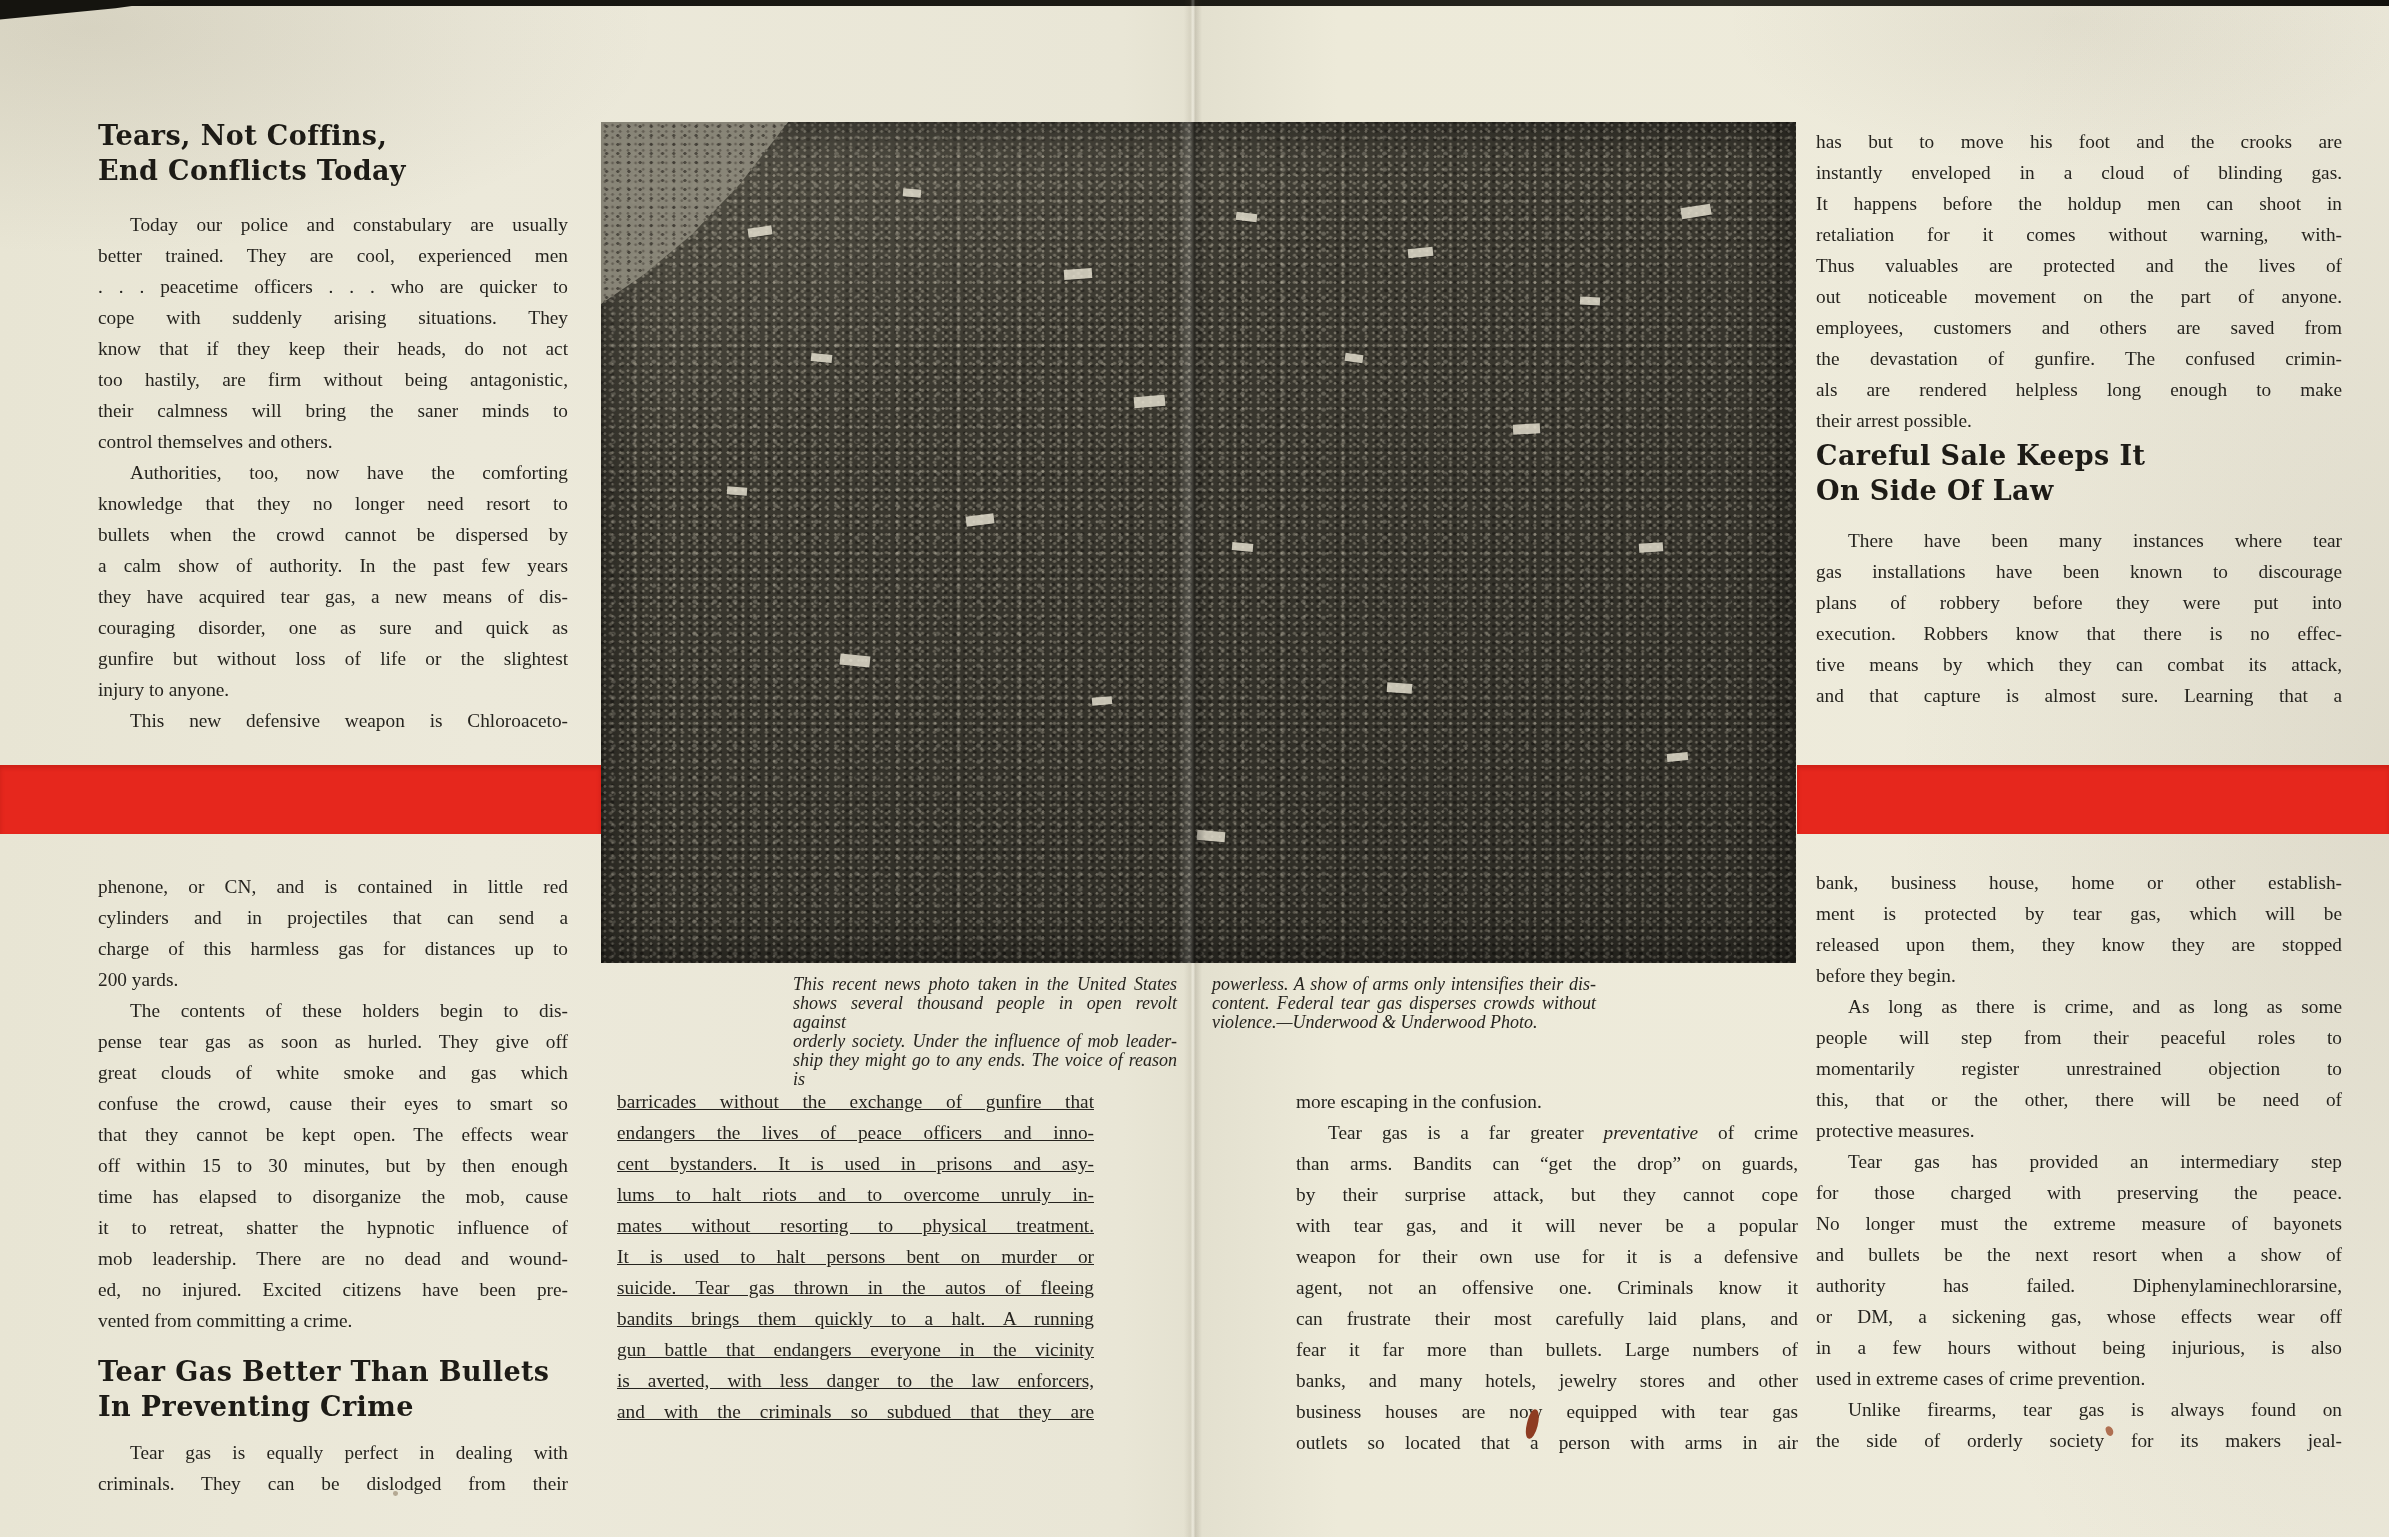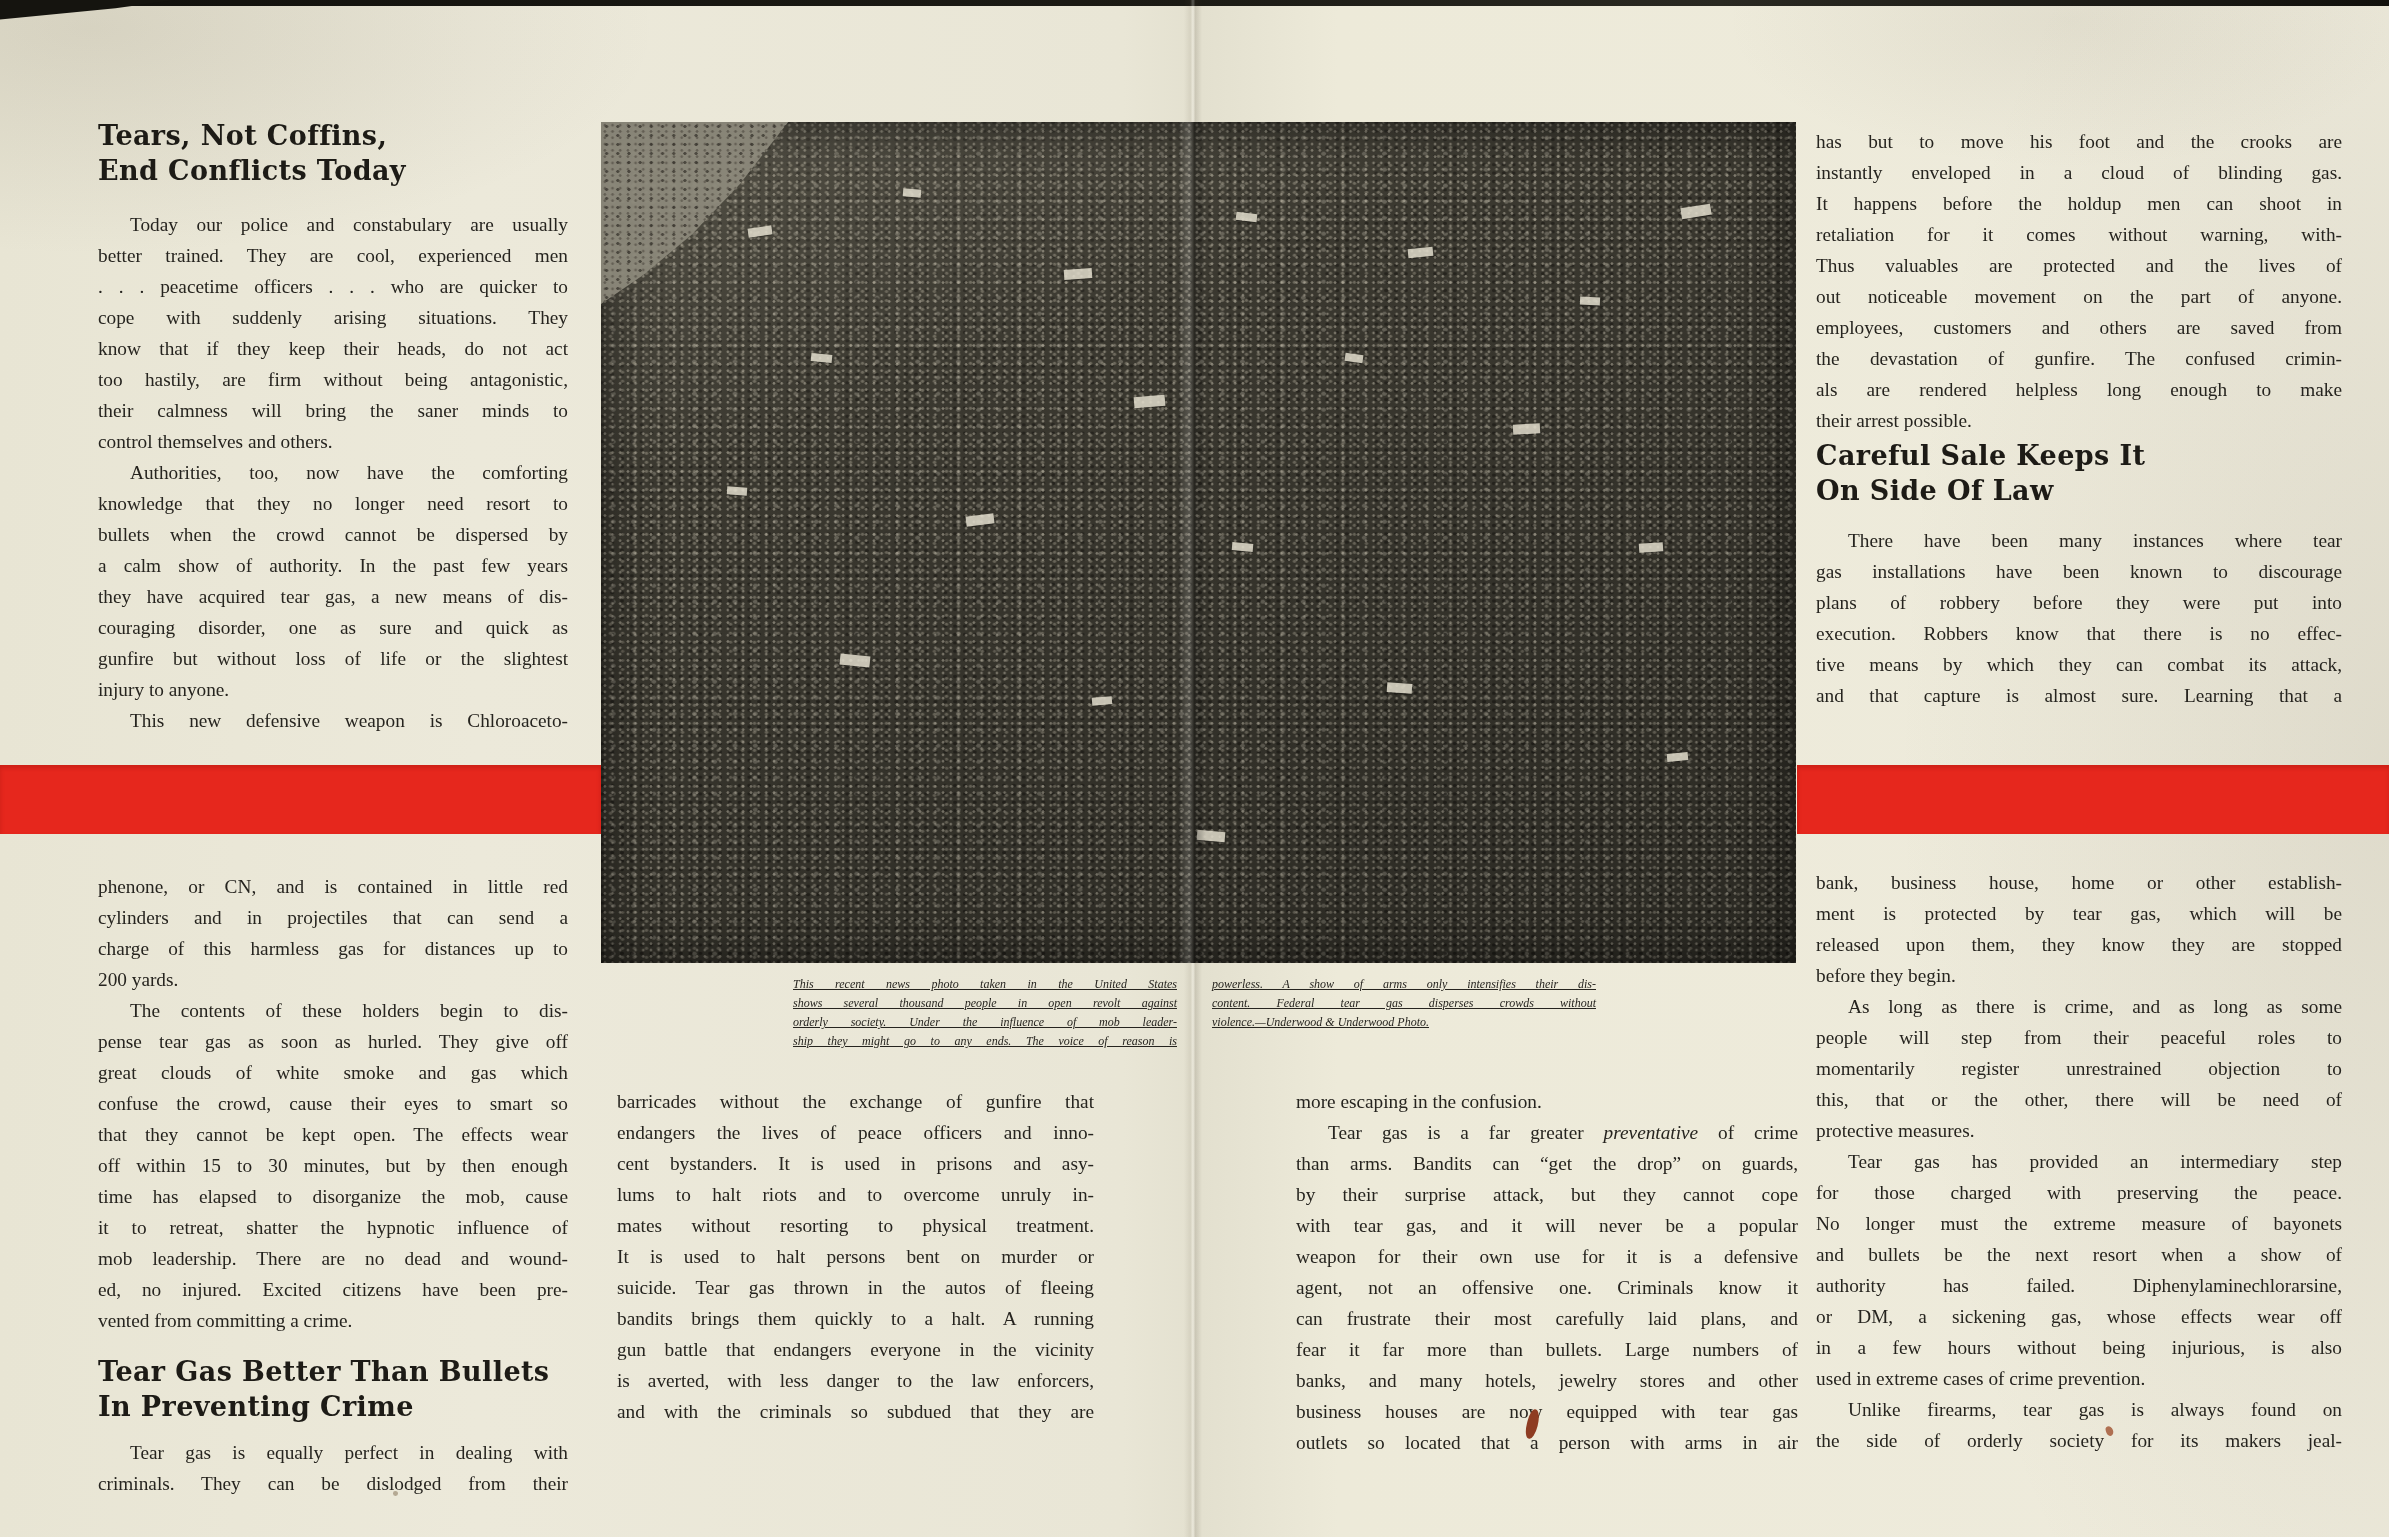--- a/index.html
+++ b/index.html
@@ -24,21 +24,21 @@
   .crease{position:absolute;left:1184px;top:0;width:18px;height:100%;
     background:linear-gradient(90deg,transparent,rgba(90,80,60,0.10) 35%,rgba(255,255,250,0.28) 50%,rgba(60,50,35,0.15) 63%,transparent);}
   
   .stripe{position:absolute;top:765px;height:69px;background:var(--stripe,#e6271d);}
   .stripe-left{left:0;width:601px;box-shadow:inset 0 2.8px 4.2px rgba(120,10,5,0.25);}
   .stripe-right{left:1797px;width:593px;box-shadow:inset 0 2.8px 4.2px rgba(120,10,5,0.25);}
   
   .col{position:absolute;font-size:19.3px;line-height:31px;}
   .col-left-top{left:98px;top:118px;width:470px;}
   .col-left-bottom{left:98px;top:871px;width:470px;}
-  .col-mid-bottom{left:617px;top:1086px;width:477px;}
+  .col-mid-bottom{left:617px;top:1086px;width:477px;text-decoration:underline;}
   .col-third-bottom{left:1296px;top:1086px;width:502px;}
   .col-right-top{left:1816px;top:126px;width:526px;}
   .col-right-bottom{left:1816px;top:867px;width:526px;}
   .heading{font-family:"DejaVu Serif", serif;font-weight:700;color:#1d1b16;
     text-align:left;font-size:27px;line-height:35px;letter-spacing:0.4px;}
   .heading.gap-below{margin-bottom:21px;}
   .heading.mid{margin:18px 0 12.6px;}
   .heading.right-mid{margin:2px 0 17px;}
   .para{margin:0;}
   .ln{text-align:justify;text-align-last:justify;white-space:normal;}
@@ -61,21 +61,21 @@
     background-image:
       radial-gradient(rgba(30,27,22,0.60) 0 1.3px, transparent 2px),
       radial-gradient(rgba(52,48,40,0.50) 0 1.1px, transparent 1.8px);
     background-size:11.2px 9px,7.7px 6.3px;
     clip-path:polygon(0 0,62% 0,46% 34%,30% 62%,14% 84%,0 100%);
     opacity:.92;}
   .photo-fold{position:absolute;left:577px;top:0;width:28px;height:100%;
     background:linear-gradient(90deg,transparent,rgba(255,255,250,0.18) 45%,rgba(0,0,0,0.30) 58%,transparent);}
   .pl{position:absolute;background:rgba(226,221,205,0.85);box-shadow:0 0.7px 1.4px rgba(0,0,0,0.45);}
   
-  .caption{position:absolute;width:384px;font-style:italic;font-size:12px;line-height:19px;text-decoration:underline;}
+  .caption{position:absolute;width:384px;font-style:italic;font-size:18px;line-height:19px;}
   .caption-left{left:793px;top:975px;}
   .caption-right{left:1212px;top:975px;}
   
   .speck{position:absolute;border-radius:45% 55% 50% 50%;}
   .speck-a{left:1527px;top:1409px;width:10.5px;height:29.5px;background:#8e3c22;transform:rotate(14deg);}
   .speck-b{left:2106px;top:1426px;width:7px;height:9.8px;background:#a0512f;transform:rotate(-20deg);opacity:.8;}
   .speck-c{left:393px;top:1491px;width:4.9px;height:4.9px;background:#7d6a4e;opacity:.5;}
 </style>
 </head>
 <body>

